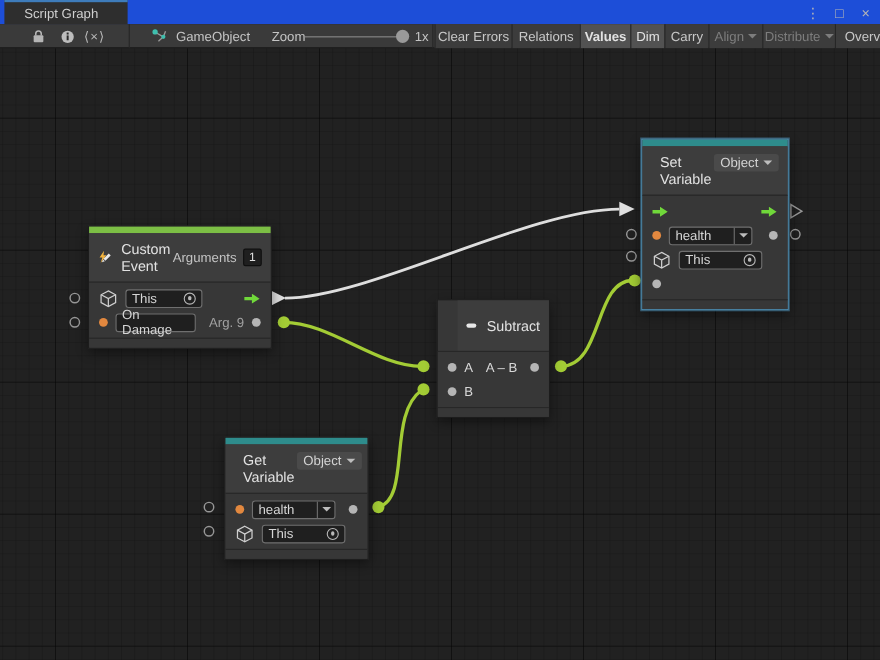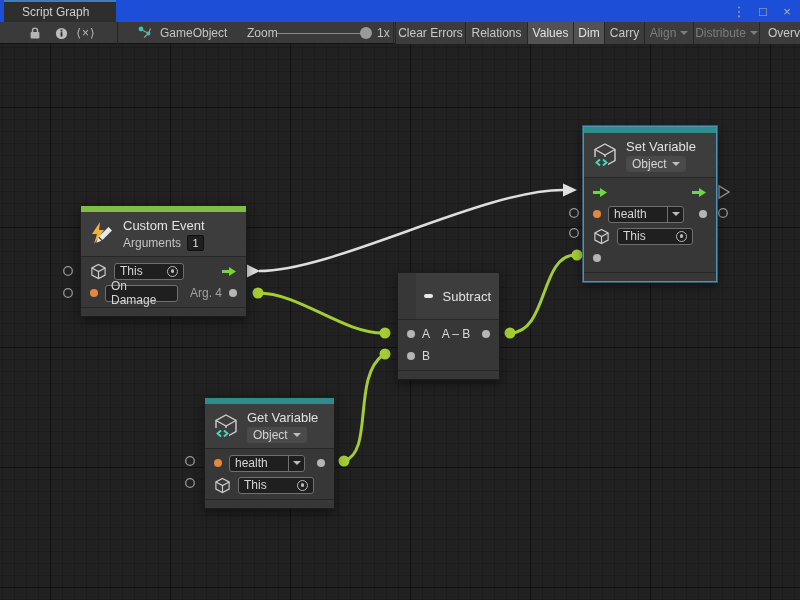--- a/index.html
+++ b/index.html
@@ -42,21 +42,21 @@
     background-size: 120px 120px, 120px 120px, 12px 12px, 12px 12px;
     background-position: 50px 0, 0 63px, 2px 0, 0 3px; }
 
   svg.wires { position:absolute; left:0; top:0; width:800px; height:556px; }
 
   
   .node { position:absolute; background:#373737; border:1px solid #1c1c1c;
           box-shadow:0 4px 10px rgba(0,0,0,0.45); color:#d8d8d8; font-size:12px; }
   .node .accent { height:6px; }
   .node .header { background:#3d3d3d; display:flex; align-items:center; gap:8px; padding:0 8px; height:44px; }
-  .node .htext { display:flex; flex-direction:column; gap:2px; }
+  .node .htext { display:flex; gap:2px; }
   .node .title { font-size:13px; color:#e2e2e2; }
   .node .body { border-top:1px solid #272727; padding:3px 0; background:#373737; }
   .node .footer { border-top:1px solid #272727; height:9px; background:#373737; }
   .row { display:flex; align-items:center; height:22px; padding:0 9px; gap:7px; }
   .port { width:8px; height:8px; border-radius:50%; background:#b5b5b5; flex:none; }
   .port.orange { background:#e2883f; }
   .field { display:flex; align-items:center; height:17px; background:#1f1f1f; border:1px solid #6f6f6f;
            border-radius:3px; padding:0 5px; color:#d6d6d6; gap:0; }
   .tgt { width:11px; height:11px; border:1px solid #b9b9b9; border-radius:50%; position:relative; flex:none; margin-left:auto; }
   .tgt::after { content:""; position:absolute; left:50%; top:50%; width:3.5px; height:3.5px; margin:-1.75px 0 0 -1.75px;
@@ -141,21 +141,21 @@
   </div>
   <div class="vsep" style="left:393px;"></div>
 
   <div class="tbtn-row">
     <div class="tbtn" style="width:70px;">
       <span>Clear Errors</span>
     </div>
     <div class="tbtn" style="width:62px;">
       <span>Relations</span>
     </div>
-    <div class="tbtn active" style="width:46px;">
+    <div class="tbtn active" style="width:46px;font-weight:bold;">
       <span>Values</span>
     </div>
     <div class="tbtn active" style="width:31px;">
       <span>Dim</span>
     </div>
     <div class="tbtn" style="width:40px;">
       <span>Carry</span>
     </div>
     <div class="tbtn disabled" style="width:49px;">
       <span>Align</span>
@@ -231,21 +231,21 @@
         </span>
         <svg class="mla" width="15" height="11" viewBox="0 0 15 11">
           <polygon points="0,4 7,4 7,1 14,5.5 7,10 7,7 0,7" fill="#70d83a"></polygon>
         </svg>
       </div>
       <div class="row">
         <span class="port orange"></span>
         <span class="field w73">
           <span>On Damage</span>
         </span>
-        <span class="muted mla">Arg. 4</span>
+        <span class="muted mla">Arg. 9</span>
         <span class="port"></span>
       </div>
     </div>
     <div class="footer"></div>
   </div>
 
   <div class="node" id="node-subtract">
     <div class="header">
       <span class="minusbar"></span>
       <span class="title">Subtract</span>

